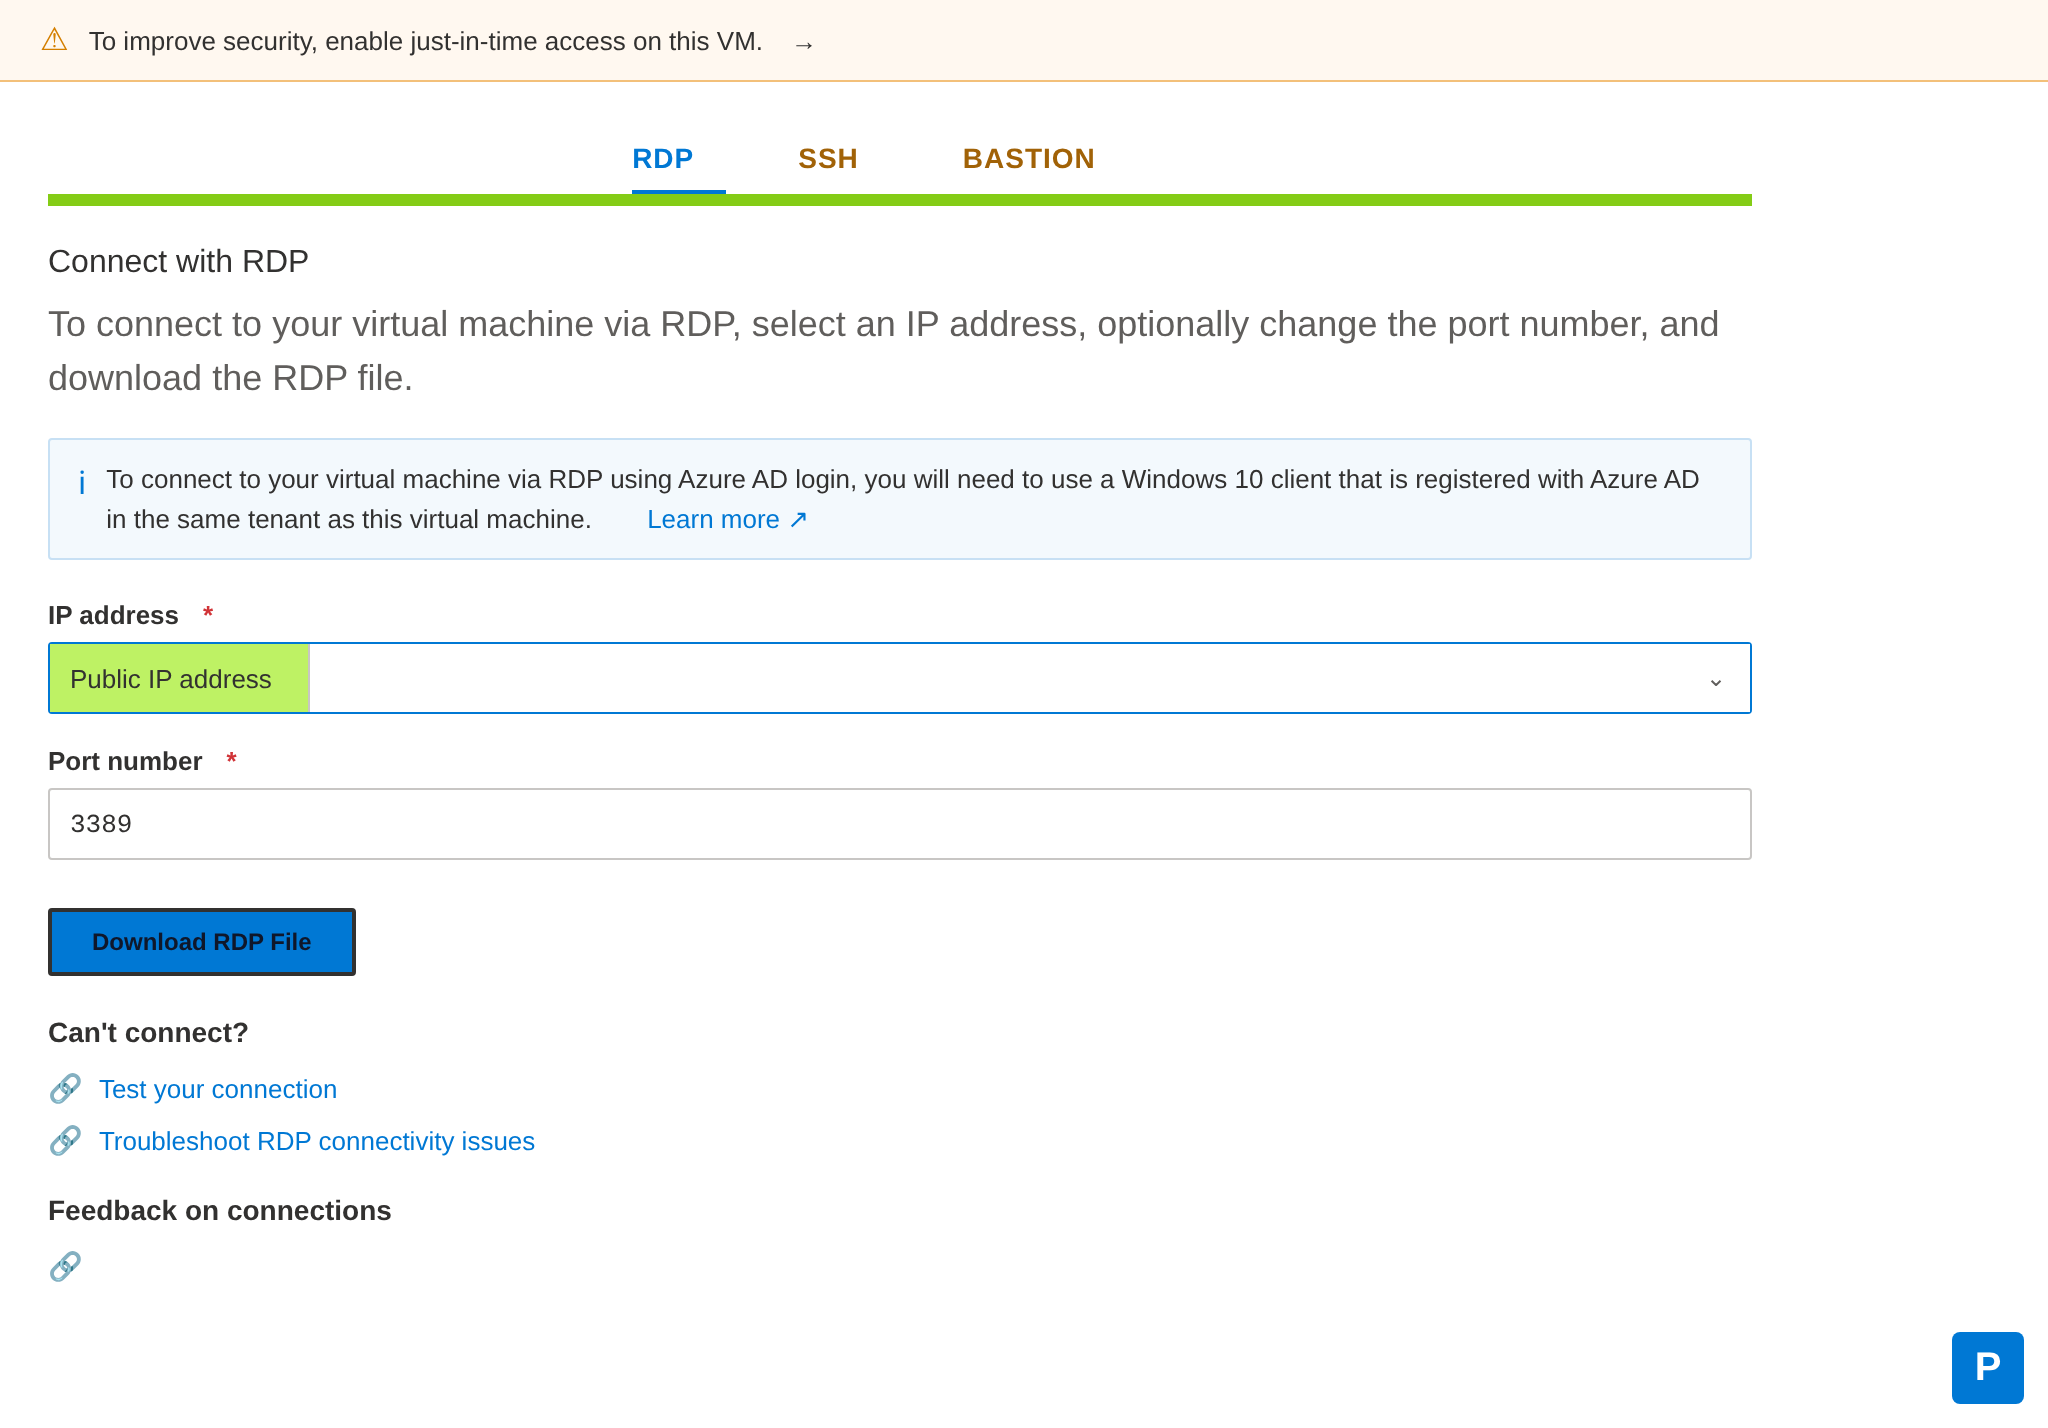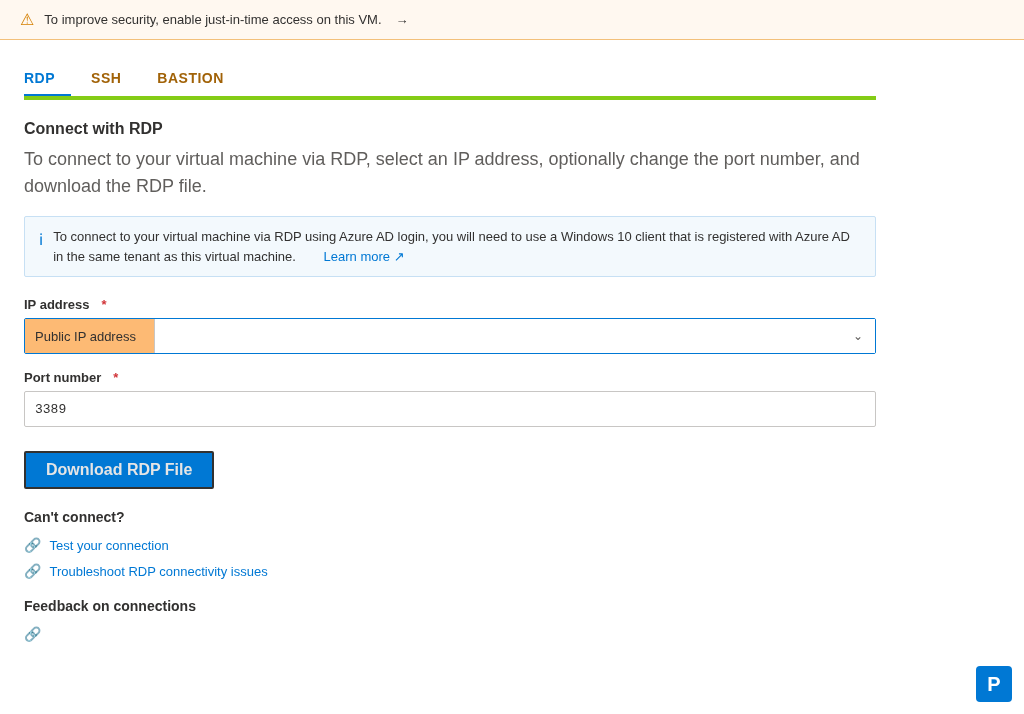--- a/index.html
+++ b/index.html
@@ -36,44 +36,45 @@
 
     
     .main-content {
       padding: 20px 24px;
       max-width: 900px;
     }
 
     
     .tabs {
       display: flex;
-      gap: 0;
-      border-bottom: 4px solid #84cc16;
+      gap: 16px;
+      border-bottom: 6px solid #84cc16;
       margin-bottom: 20px;
+      justify-content: center;
     }
     .tab {
       padding: 10px 16px 8px 0;
       margin-right: 20px;
       font-size: 14px;
       font-weight: 600;
       cursor: pointer;
       color: #a16207;
       border-bottom: 2px solid transparent;
       text-transform: uppercase;
       letter-spacing: 0.5px;
     }
     .tab.active {
       color: #0078d4;
       border-bottom: 2px solid #0078d4;
     }
 
     
     .section-title {
       font-size: 16px;
-      font-weight: 700;
+      font-weight: 400;
       color: #323130;
       margin-bottom: 8px;
     }
     .section-desc {
       font-size: 18px;
       color: #605e5c;
       margin-bottom: 16px;
       line-height: 1.5;
     }
 
@@ -124,21 +125,21 @@
     .dropdown-field {
       display: flex;
       align-items: center;
       border: 1px solid #0078d4;
       border-radius: 2px;
       height: 36px;
       max-width: 860px;
       position: relative;
     }
     .dropdown-prefix {
-      background: #fdba74;
+      background: #bef264;
       padding: 16px 10px;
       height: 100%;
       display: flex;
       align-items: center;
       font-size: 13px;
       color: #323130;
       border-right: 1px solid #c8c6c4;
       white-space: nowrap;
       min-width: 130px;
     }
@@ -170,25 +171,25 @@
       padding: 0 10px;
       font-size: 13px;
       color: #323130;
       outline: none;
       font-family: Liberation Mono, monospace;
     }
 
     
     .btn-download {
       background: #0078d4;
-      color: #e5e5e5;
+      color: #0f172a;
       border: 2px solid #323130;
       border-radius: 2px;
       padding: 8px 20px;
-      font-size: 16px;
+      font-size: 12px;
       font-weight: 700;
       cursor: pointer;
       margin-top: 8px;
       margin-bottom: 20px;
       font-family: inherit;
     }
 
     
     .cant-connect-title {
       font-size: 14px;

